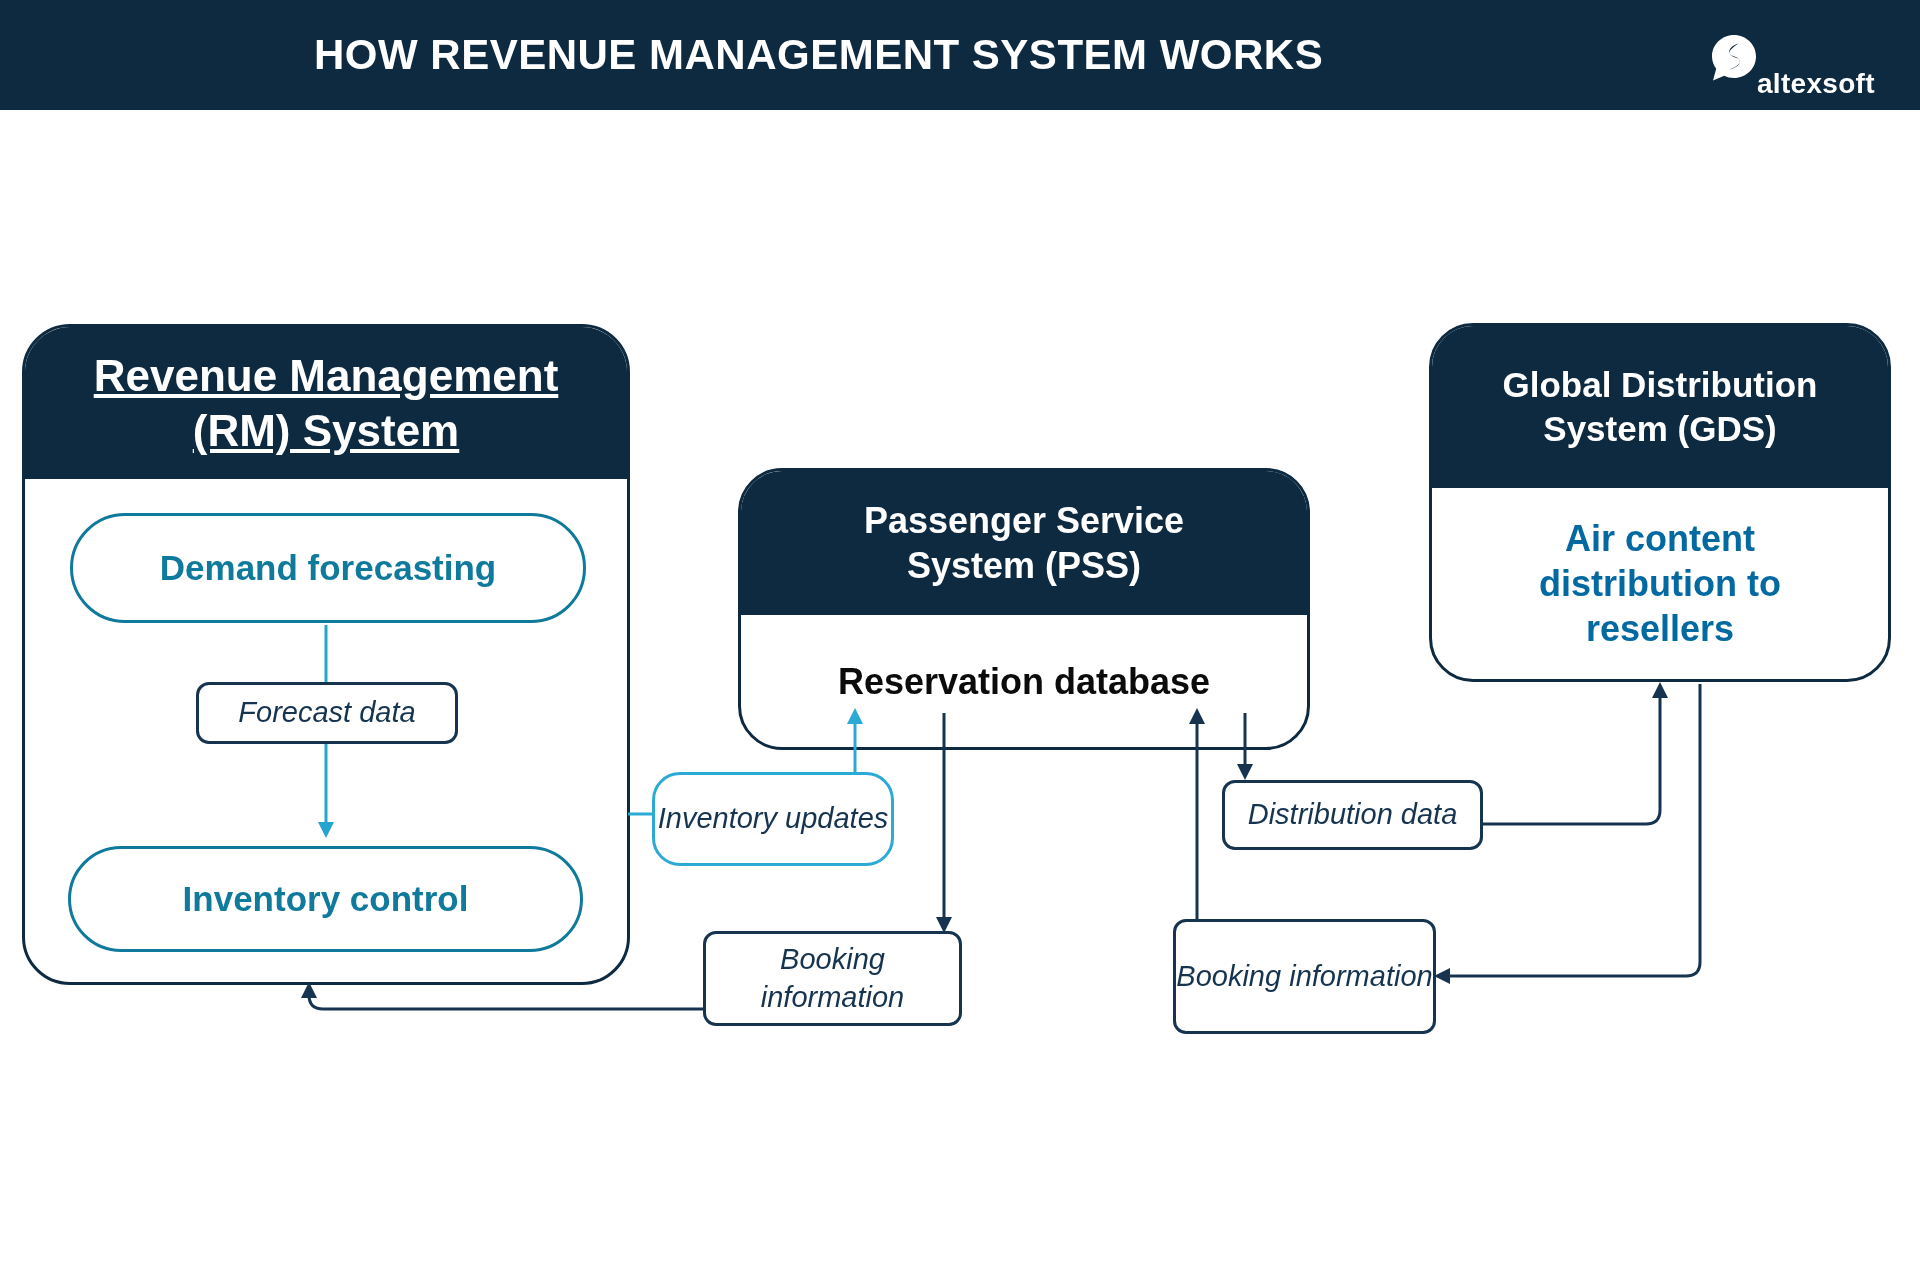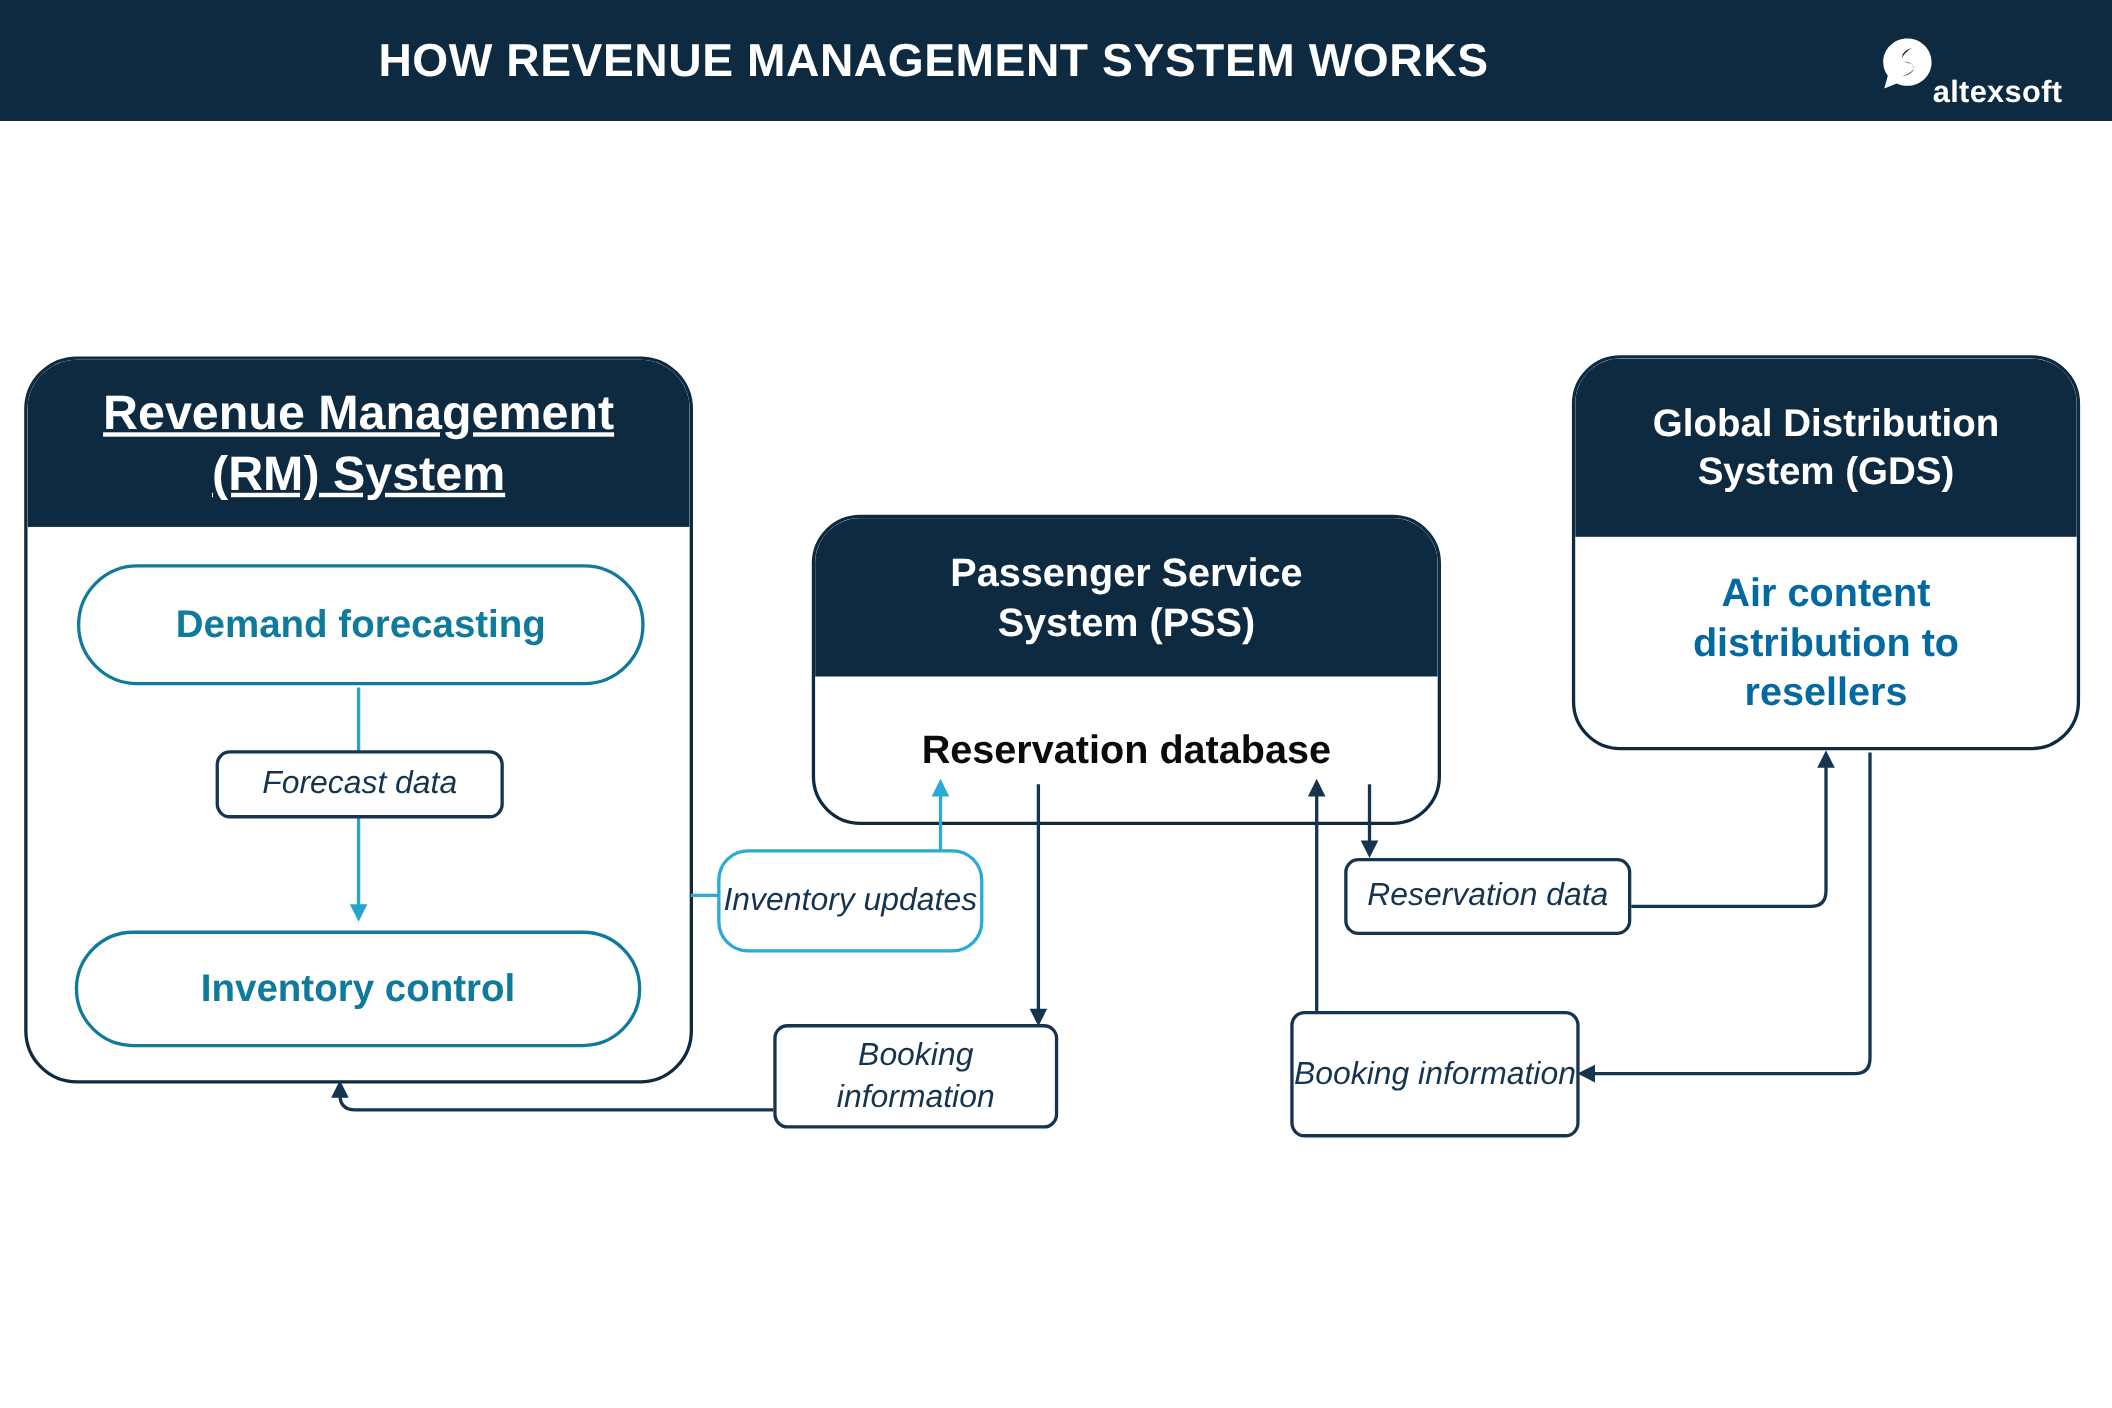--- a/index.html
+++ b/index.html
@@ -5,21 +5,21 @@
   * { margin: 0; padding: 0; box-sizing: border-box; }
   html, body { width: 1920px; height: 1280px; background: #ffffff; overflow: hidden; }
   body { font-family: "Liberation Sans", sans-serif; position: relative; }
 
   
   .header {
     position: absolute; left: 0; top: 0; width: 1920px; height: 110px;
     background: #0E2A40;
   }
   .header-title {
-    position: absolute; left: 344px; top: 0; height: 110px;
+    position: absolute; left: 314px; top: 0; height: 110px;
     display: flex; align-items: center;
     color: #ffffff; font-size: 42px; font-weight: bold; letter-spacing: 0.5px;
     white-space: nowrap;
   }
   .brand { position: absolute; left: 1705px; top: 30px; width: 180px; height: 70px; }
   .brand-icon { position: absolute; left: 6px; top: 4px; }
   .brand-text {
     position: absolute; left: 52px; top: 38px;
     color: #ffffff; font-size: 28px; font-weight: bold; letter-spacing: 0.3px;
   }
@@ -142,16 +142,16 @@
     <path d="M1700 684 V962 Q1700 976 1686 976 H1448" stroke="#16344F" stroke-width="3" fill="none"></path>
     <polygon points="1450,968 1450,984 1434,976" fill="#16344F"></polygon>
   </svg>
 
   <div class="pill pill-demand">Demand forecasting</div>
   <div class="pill pill-inventory">Inventory control</div>
 
   <div class="tag tag-forecast">Forecast data</div>
   <div class="tag tag-inv-updates">Inventory updates</div>
   <div class="tag tag-booking-l">Booking information</div>
-  <div class="tag tag-availability">Reservation data</div>
+  <div class="tag tag-availability">Distribution data</div>
   <div class="tag tag-booking-r">Booking information</div>
 
 </div>
 
 </body></html>

